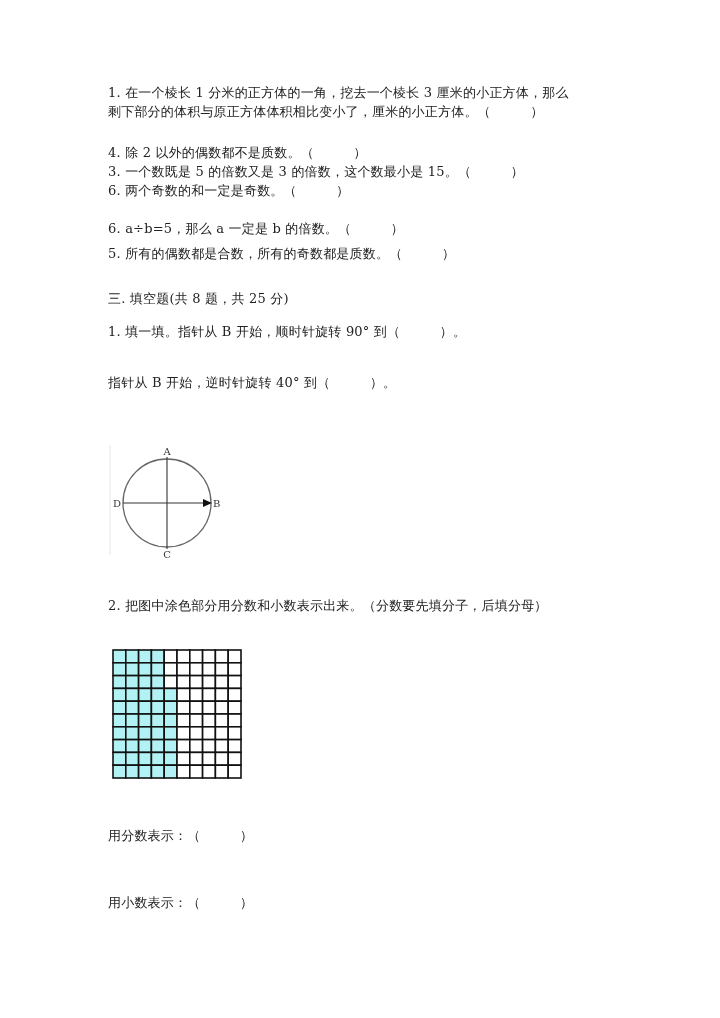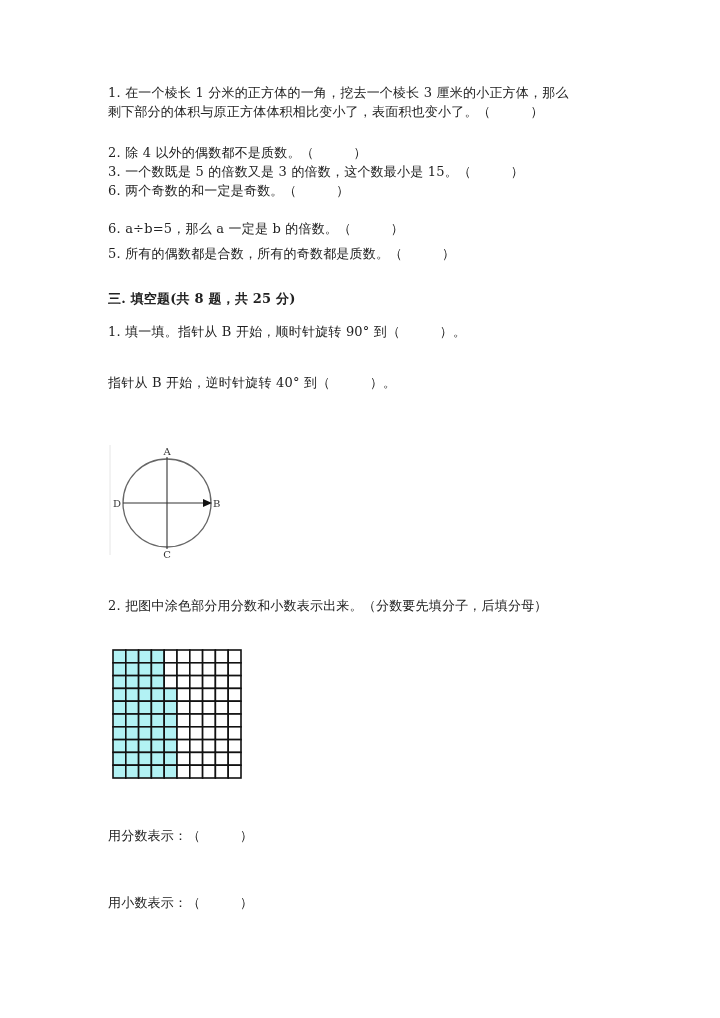--- a/index.html
+++ b/index.html
@@ -17,43 +17,43 @@
     }
     .line {
       position: absolute;
       left: 108px;
       font-size: 13px;
       line-height: 19px;
       white-space: nowrap;
       letter-spacing: 0.2px;
     }
     .heading {
-      font-weight: bold;
+      font-weight: normal;
       font-size: 13px;
     }
     #compass {
       position: absolute;
       left: 105px;
       top: 440px;
       width: 125px;
       height: 120px;
     }
     #grid {
       position: absolute;
       left: 112px;
       top: 649px;
     }
   </style>
 </head>
 <body>
 
 <div>
   <div class="line" style="top:83px;">1. 在一个棱长 1 分米的正方体的一角，挖去一个棱长 3 厘米的小正方体，那么</div>
-  <div class="line" style="top:102px;">剩下部分的体积与原正方体体积相比变小了，表面积也变小了。（　　　）</div>
-  <div class="line" style="top:143px;">2. 除 4 以外的偶数都不是质数。（　　　）</div>
+  <div class="line" style="top:102px;">剩下部分的体积与原正方体体积相比变小了，厘米的小正方体。（　　　）</div>
+  <div class="line" style="top:143px;">4. 除 2 以外的偶数都不是质数。（　　　）</div>
   <div class="line" style="top:162px;">3. 一个数既是 5 的倍数又是 3 的倍数，这个数最小是 15。（　　　）</div>
   <div class="line" style="top:181px;">6. 两个奇数的和一定是奇数。（　　　）</div>
   <div class="line" style="top:200px;margin-top:44px;">5. 所有的偶数都是合数，所有的奇数都是质数。（　　　）</div>
   <div class="line" style="top:219px;">6. a÷b=5，那么 a 一定是 b 的倍数。（　　　）</div>
 </div>
 
 <div>
   <div class="line heading" style="top:289px;">三. 填空题(共 8 题，共 25 分)</div>
 
   <div class="line" style="top:322px;">1. 填一填。指针从 B 开始，顺时针旋转 90° 到（　　　）。</div>

